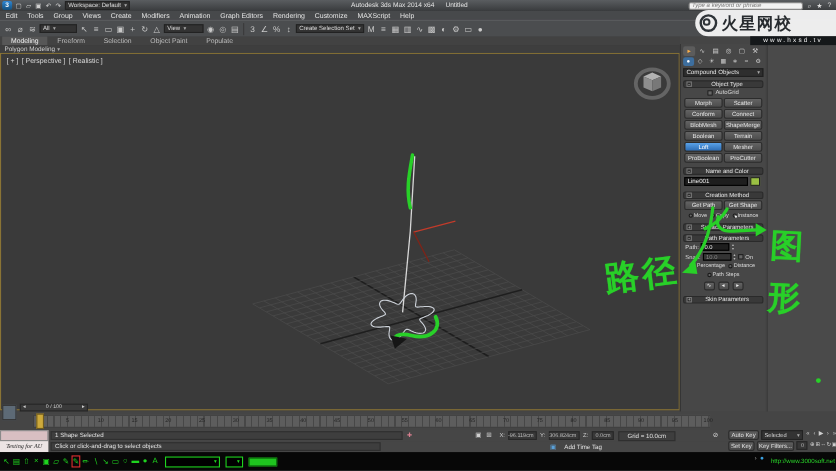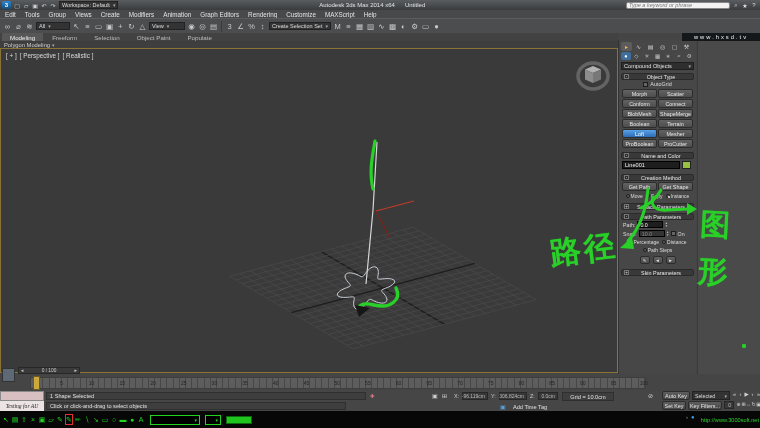--- a/index.html
+++ b/index.html
@@ -633,20 +633,27 @@
       <span class="caret" style="color:#1fd41f;">▾</span>
     </span>
     <span class="ov-swatch"></span>
     <span class="tray">
       <span style="color:#999;font-size:6px;">›</span>
       <span style="color:#3aa0e0;font-size:6px;">●</span>
     </span>
     <span class="ov-url">http://www.3000soft.net</span>
   </div>
 
+  <div class="hxsd">
+    <svg width="18" height="18" viewBox="0 0 18 18">
+      <circle cx="9" cy="9" r="7" fill="none" stroke="#2e3338" stroke-width="2.2"></circle>
+      <circle cx="7.4" cy="8" r="2.6" fill="none" stroke="#2e3338" stroke-width="1.8"></circle>
+    </svg>
+    <span class="hxsd-brand">火星网校</span>
+  </div>
   <div class="hxsd-url">www.hxsd.tv</div>
 
   <svg class="ann-svg" width="760" height="428" viewBox="0 0 760 428">
     <path d="M648,189 C646,210 640,228 628,241" class="ann" stroke-width="3"></path>
     <polygon points="620,248 632,237 634,249" fill="#28d028"></polygon>
     <path d="M661,190 C656,199 648,205 641,208" class="ann" stroke-width="3"></path>
     <path d="M653,197 C650,206 656,211 667,210 L688,209" class="ann" stroke-width="3"></path>
     <polygon points="697,209 687,203 687,215" fill="#28d028"></polygon>
     <circle cx="744" cy="346" r="2.2" fill="#28d028"></circle>
   </svg>

